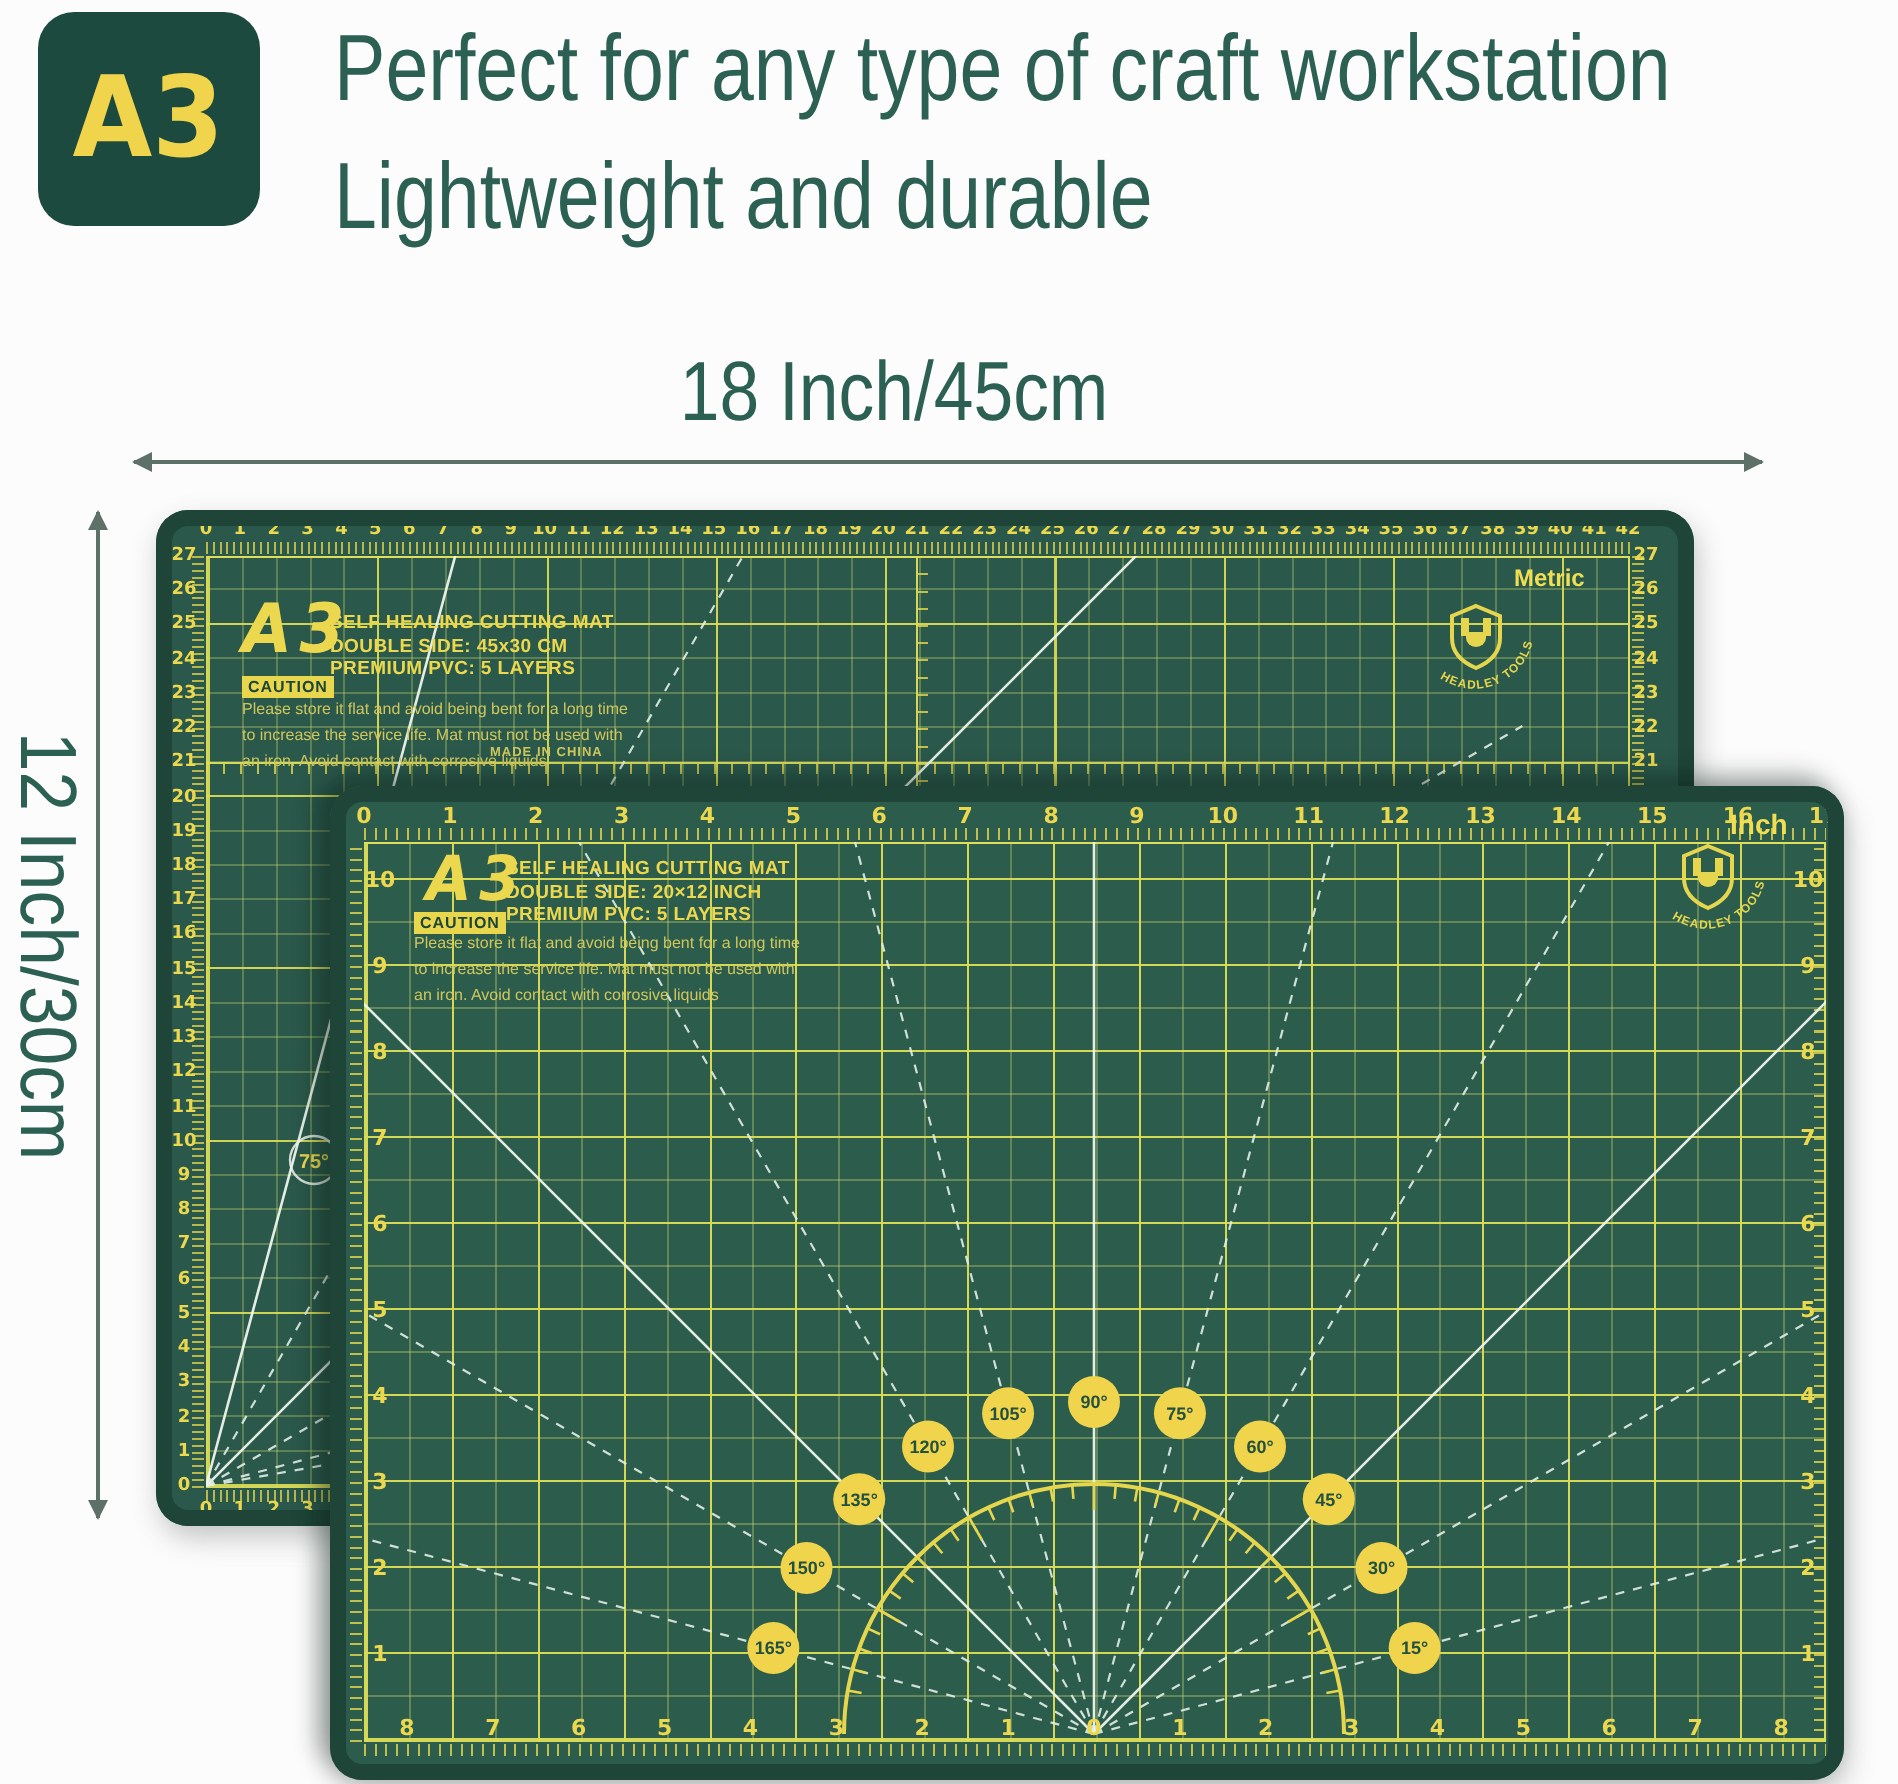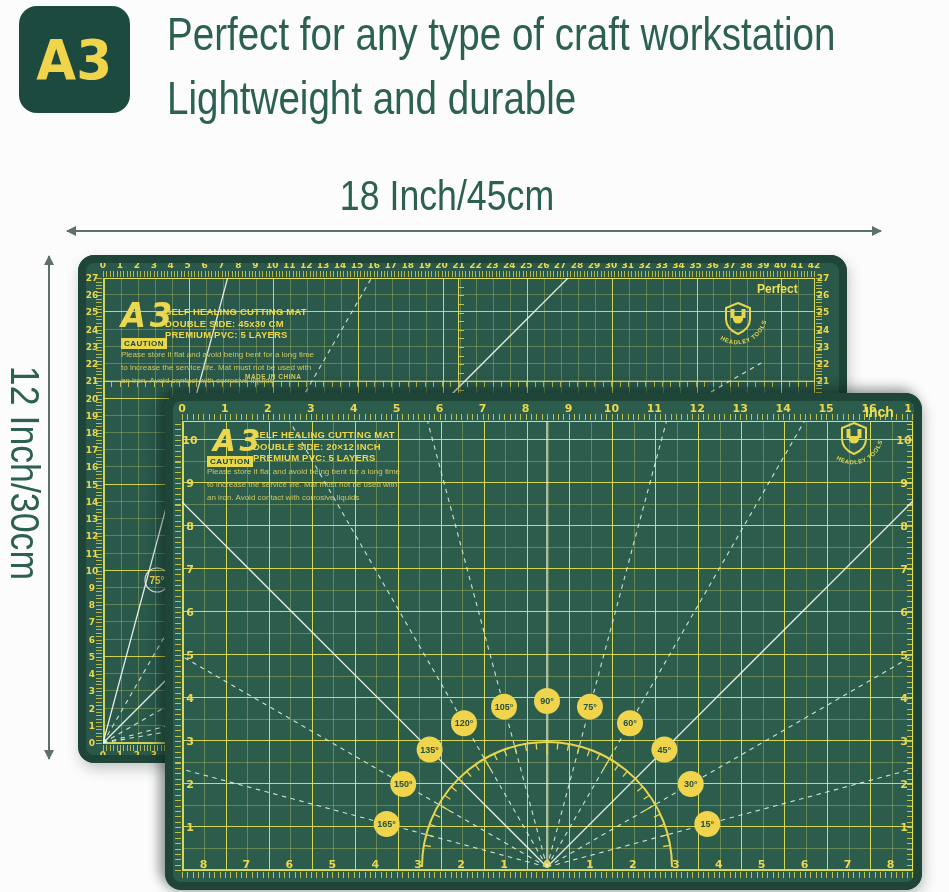--- a/index.html
+++ b/index.html
@@ -291,21 +291,21 @@
       <span>DOUBLE SIDE: 45x30 CM</span><br>
       <span>PREMIUM PVC: 5 LAYERS</span>
     </div>
     <div class="caution-chip" style="left:43px;top:83px;">CAUTION</div>
     <div class="caution-text" style="left:43px;top:93px;">
       <span>Please store it flat and avoid being bent for a  long time</span><br>
       <span>to increase the service  life. Mat must not be used with</span><br>
       <span>an iron. Avoid contact with corrosive liquids</span>
     </div>
     <div class="made-in" style="left:167px;top:118px;">MADE IN CHINA</div>
-    <div class="side-label">Perfect</div>
+    <div class="side-label">Metric</div>
   </div>
 
   <div class="mat" id="frontMat">
     <div class="grid" id="fGrid"></div>
     <div class="ticks" id="fT"></div>
     <div class="ticks" id="fB"></div>
     <div class="ticks" id="fL"></div>
     <div class="ticks" id="fR"></div>
     <svg id="fmSvg" width="757" height="497" viewBox="0 0 757 497">
         <defs>

